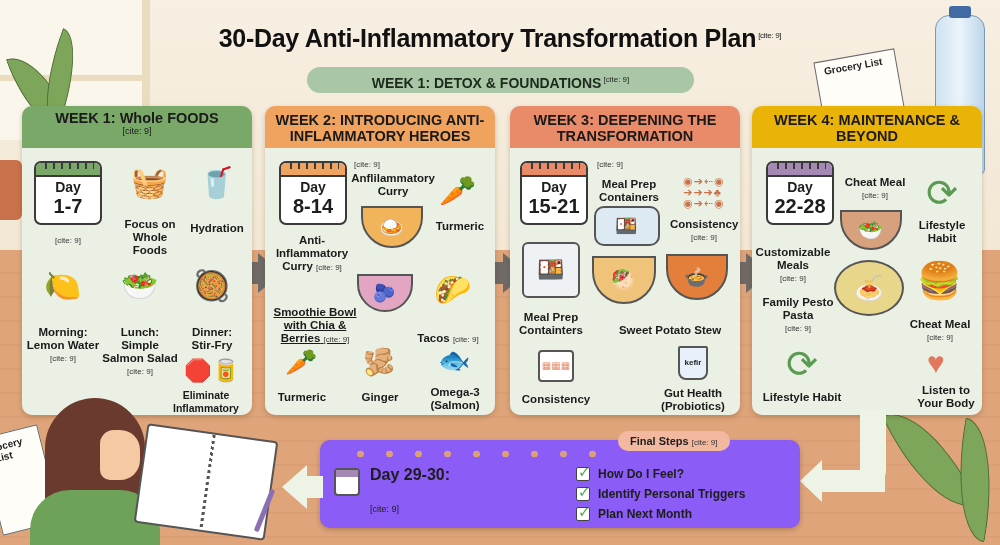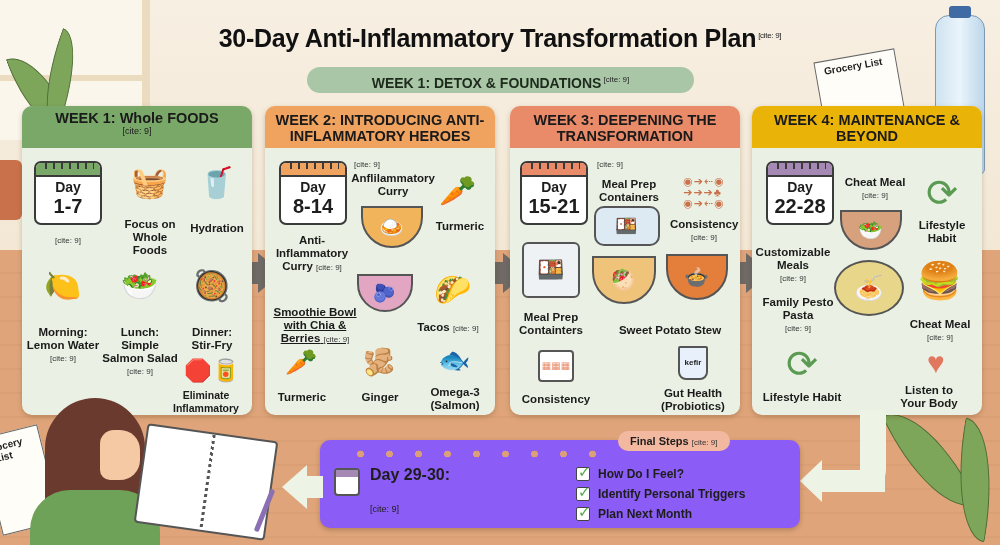--- a/index.html
+++ b/index.html
@@ -163,21 +163,21 @@
   <div class="lbl" style="left:166px;top:114px;width:58px;">Turmeric</div>
   <div class="icon bowl" style="left:96px;top:100px;width:62px;height:42px;background:#f2b45a;font-size:20px;">🍛</div>
   <div class="lbl" style="left:4px;top:128px;width:86px;">
     <span>Anti-Inflammatory Curry</span> <span class="cite">[cite: 9]</span>
   </div>
   <div class="icon bowl" style="left:92px;top:168px;width:56px;height:38px;background:#e3a6c2;font-size:18px;">🫐</div>
   <div class="lbl" style="left:4px;top:200px;width:92px;text-decoration:underline;">
     <span>Smoothie Bowl with Chia &amp; Berries</span> <span class="cite">[cite: 9]</span>
   </div>
   <div class="icon" style="left:158px;top:160px;width:60px;height:48px;">🌮</div>
-  <div class="lbl" style="left:138px;top:215px;width:90px;">
+  <div class="lbl" style="left:138px;top:226px;width:90px;">
     <span>Tacos</span> <span class="cite">[cite: 9]</span>
   </div>
   <div class="icon" style="left:12px;top:236px;width:50px;height:40px;font-size:26px;">🥕</div>
   <div class="lbl" style="left:6px;top:285px;width:62px;">Turmeric</div>
   <div class="icon" style="left:90px;top:236px;width:50px;height:40px;font-size:26px;">🫚</div>
   <div class="lbl" style="left:88px;top:285px;width:54px;">Ginger</div>
   <div class="icon" style="left:162px;top:236px;width:56px;height:36px;font-size:26px;">🐟</div>
   <div class="lbl" style="left:160px;top:280px;width:60px;">Omega-3 (Salmon)</div>
 </div>
 
@@ -239,21 +239,21 @@
     <div class="cite">[cite: 9]</div>
   </div>
   <div class="icon" style="left:158px;top:150px;width:60px;height:50px;font-size:36px;">🍔</div>
   <div class="lbl" style="left:152px;top:212px;width:72px;">
     <div>Cheat Meal</div>
     <div class="cite">[cite: 9]</div>
   </div>
   <div class="icon" style="left:28px;top:236px;width:44px;height:44px;font-size:38px;color:#5b9a52;">⟳</div>
   <div class="lbl" style="left:2px;top:285px;width:96px;">Lifestyle Habit</div>
   <div class="icon" style="left:162px;top:238px;width:44px;height:38px;font-size:30px;color:#e2775f;">♥</div>
-  <div class="lbl" style="left:143px;top:278px;width:68px;">Listen to Your Body</div>
+  <div class="lbl" style="left:160px;top:278px;width:68px;">Listen to Your Body</div>
 </div>
 
 <div class="return-arrow"></div>
 <div class="return-h"></div>
 <div class="return-head"></div>
 
 <div class="final">
   <div class="holes"></div>
   <div class="cal-ico"></div>
   <div class="day">

